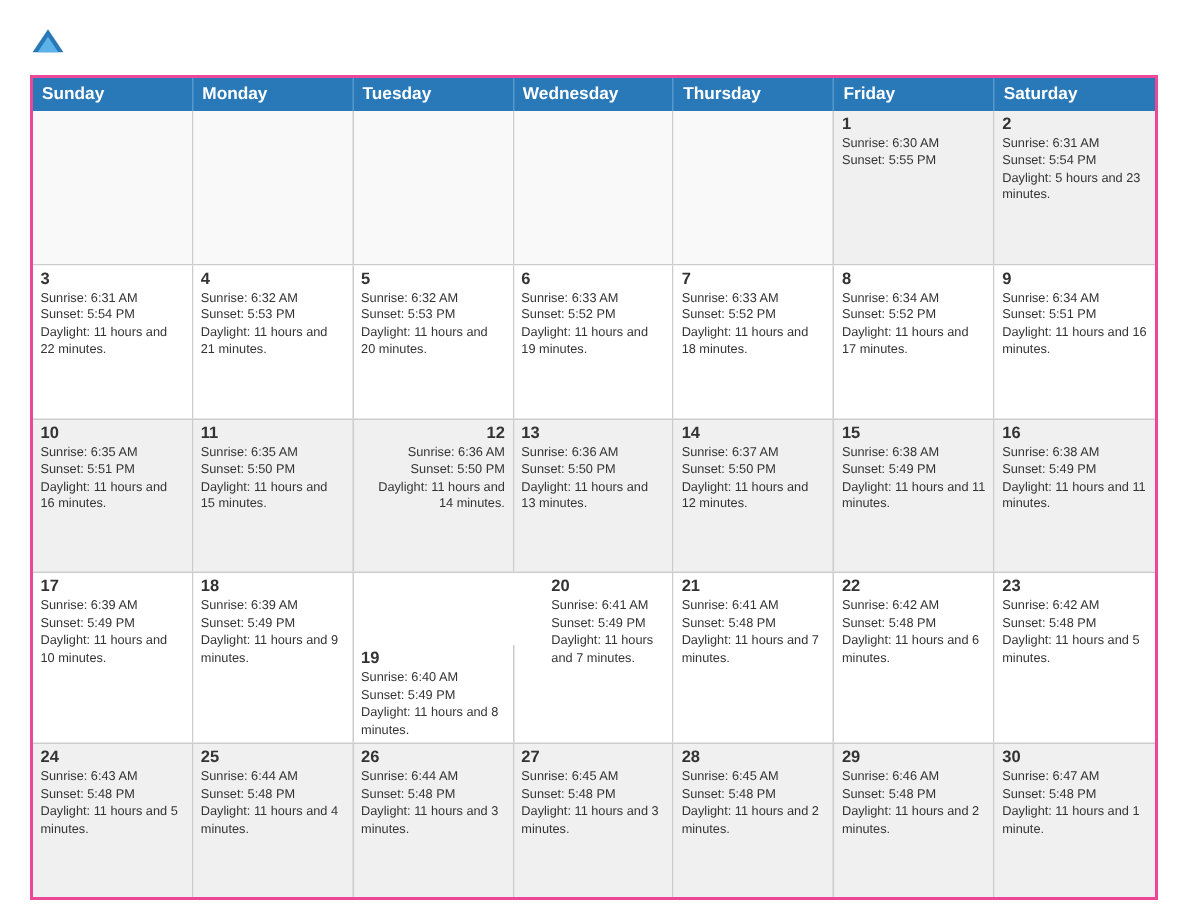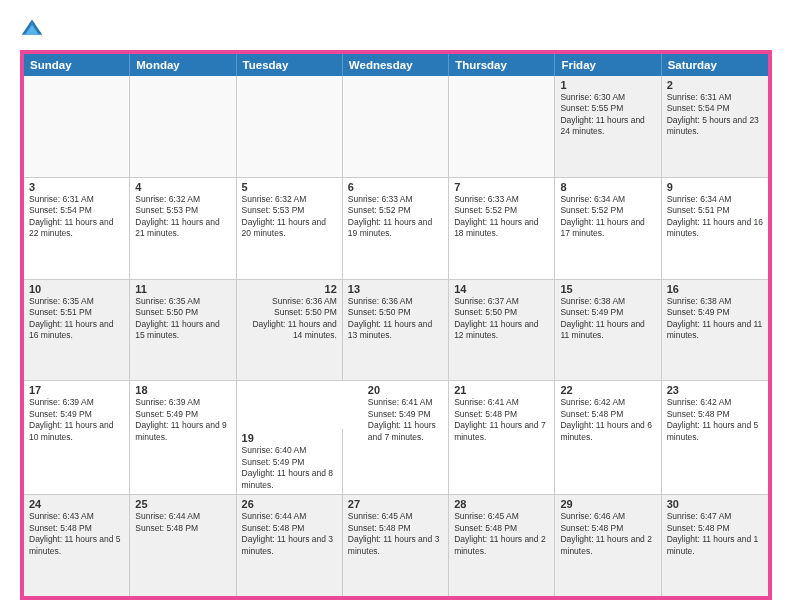--- a/index.html
+++ b/index.html
@@ -56,21 +56,21 @@
       color: #333;
     }
     .location {
       font-size: 16px;
       color: #555;
     }
     .calendar {
       flex: 1;
       display: flex;
       flex-direction: column;
-      border: 4px solid #ec4899;
+      border: 2px solid #ec4899;
     }
     .cal-header {
       display: grid;
       grid-template-columns: repeat(7, 1fr);
       background: #2979b8;
     }
     .cal-header-cell {
       color: #fff;
       font-size: 11.5px;
       font-weight: bold;
@@ -149,21 +149,20 @@
           <div class="cal-cell empty"></div>
           <div class="cal-cell empty"></div>
           <div class="cal-cell empty"></div>
           <div class="cal-cell empty"></div>
           <div class="cal-cell empty"></div>
           <div class="cal-cell shaded" style="background: rgb(240, 240, 240);">
             <div class="day-num">1</div>
             <div class="day-info">
               <div>Sunrise: 6:30 AM</div>
               <div>Sunset: 5:55 PM</div>
-              <div>Daylight: 11 hours and 24 minutes.</div>
             </div>
           </div>
           <div class="cal-cell shaded" style="background: rgb(240, 240, 240);">
             <div class="day-num">2</div>
             <div class="day-info">
               <div>Sunrise: 6:31 AM</div>
               <div>Sunset: 5:54 PM</div>
               <div>Daylight: 5 hours and 23 minutes.</div>
             </div>
           </div>
@@ -349,20 +348,21 @@
               <div>Sunrise: 6:43 AM</div>
               <div>Sunset: 5:48 PM</div>
               <div>Daylight: 11 hours and 5 minutes.</div>
             </div>
           </div>
           <div class="cal-cell shaded" style="background: rgb(240, 240, 240);">
             <div class="day-num">25</div>
             <div class="day-info">
               <div>Sunrise: 6:44 AM</div>
               <div>Sunset: 5:48 PM</div>
+              <div>Daylight: 11 hours and 4 minutes.</div>
             </div>
           </div>
           <div class="cal-cell shaded" style="background: rgb(240, 240, 240);">
             <div class="day-num">26</div>
             <div class="day-info">
               <div>Sunrise: 6:44 AM</div>
               <div>Sunset: 5:48 PM</div>
               <div>Daylight: 11 hours and 3 minutes.</div>
             </div>
           </div>

